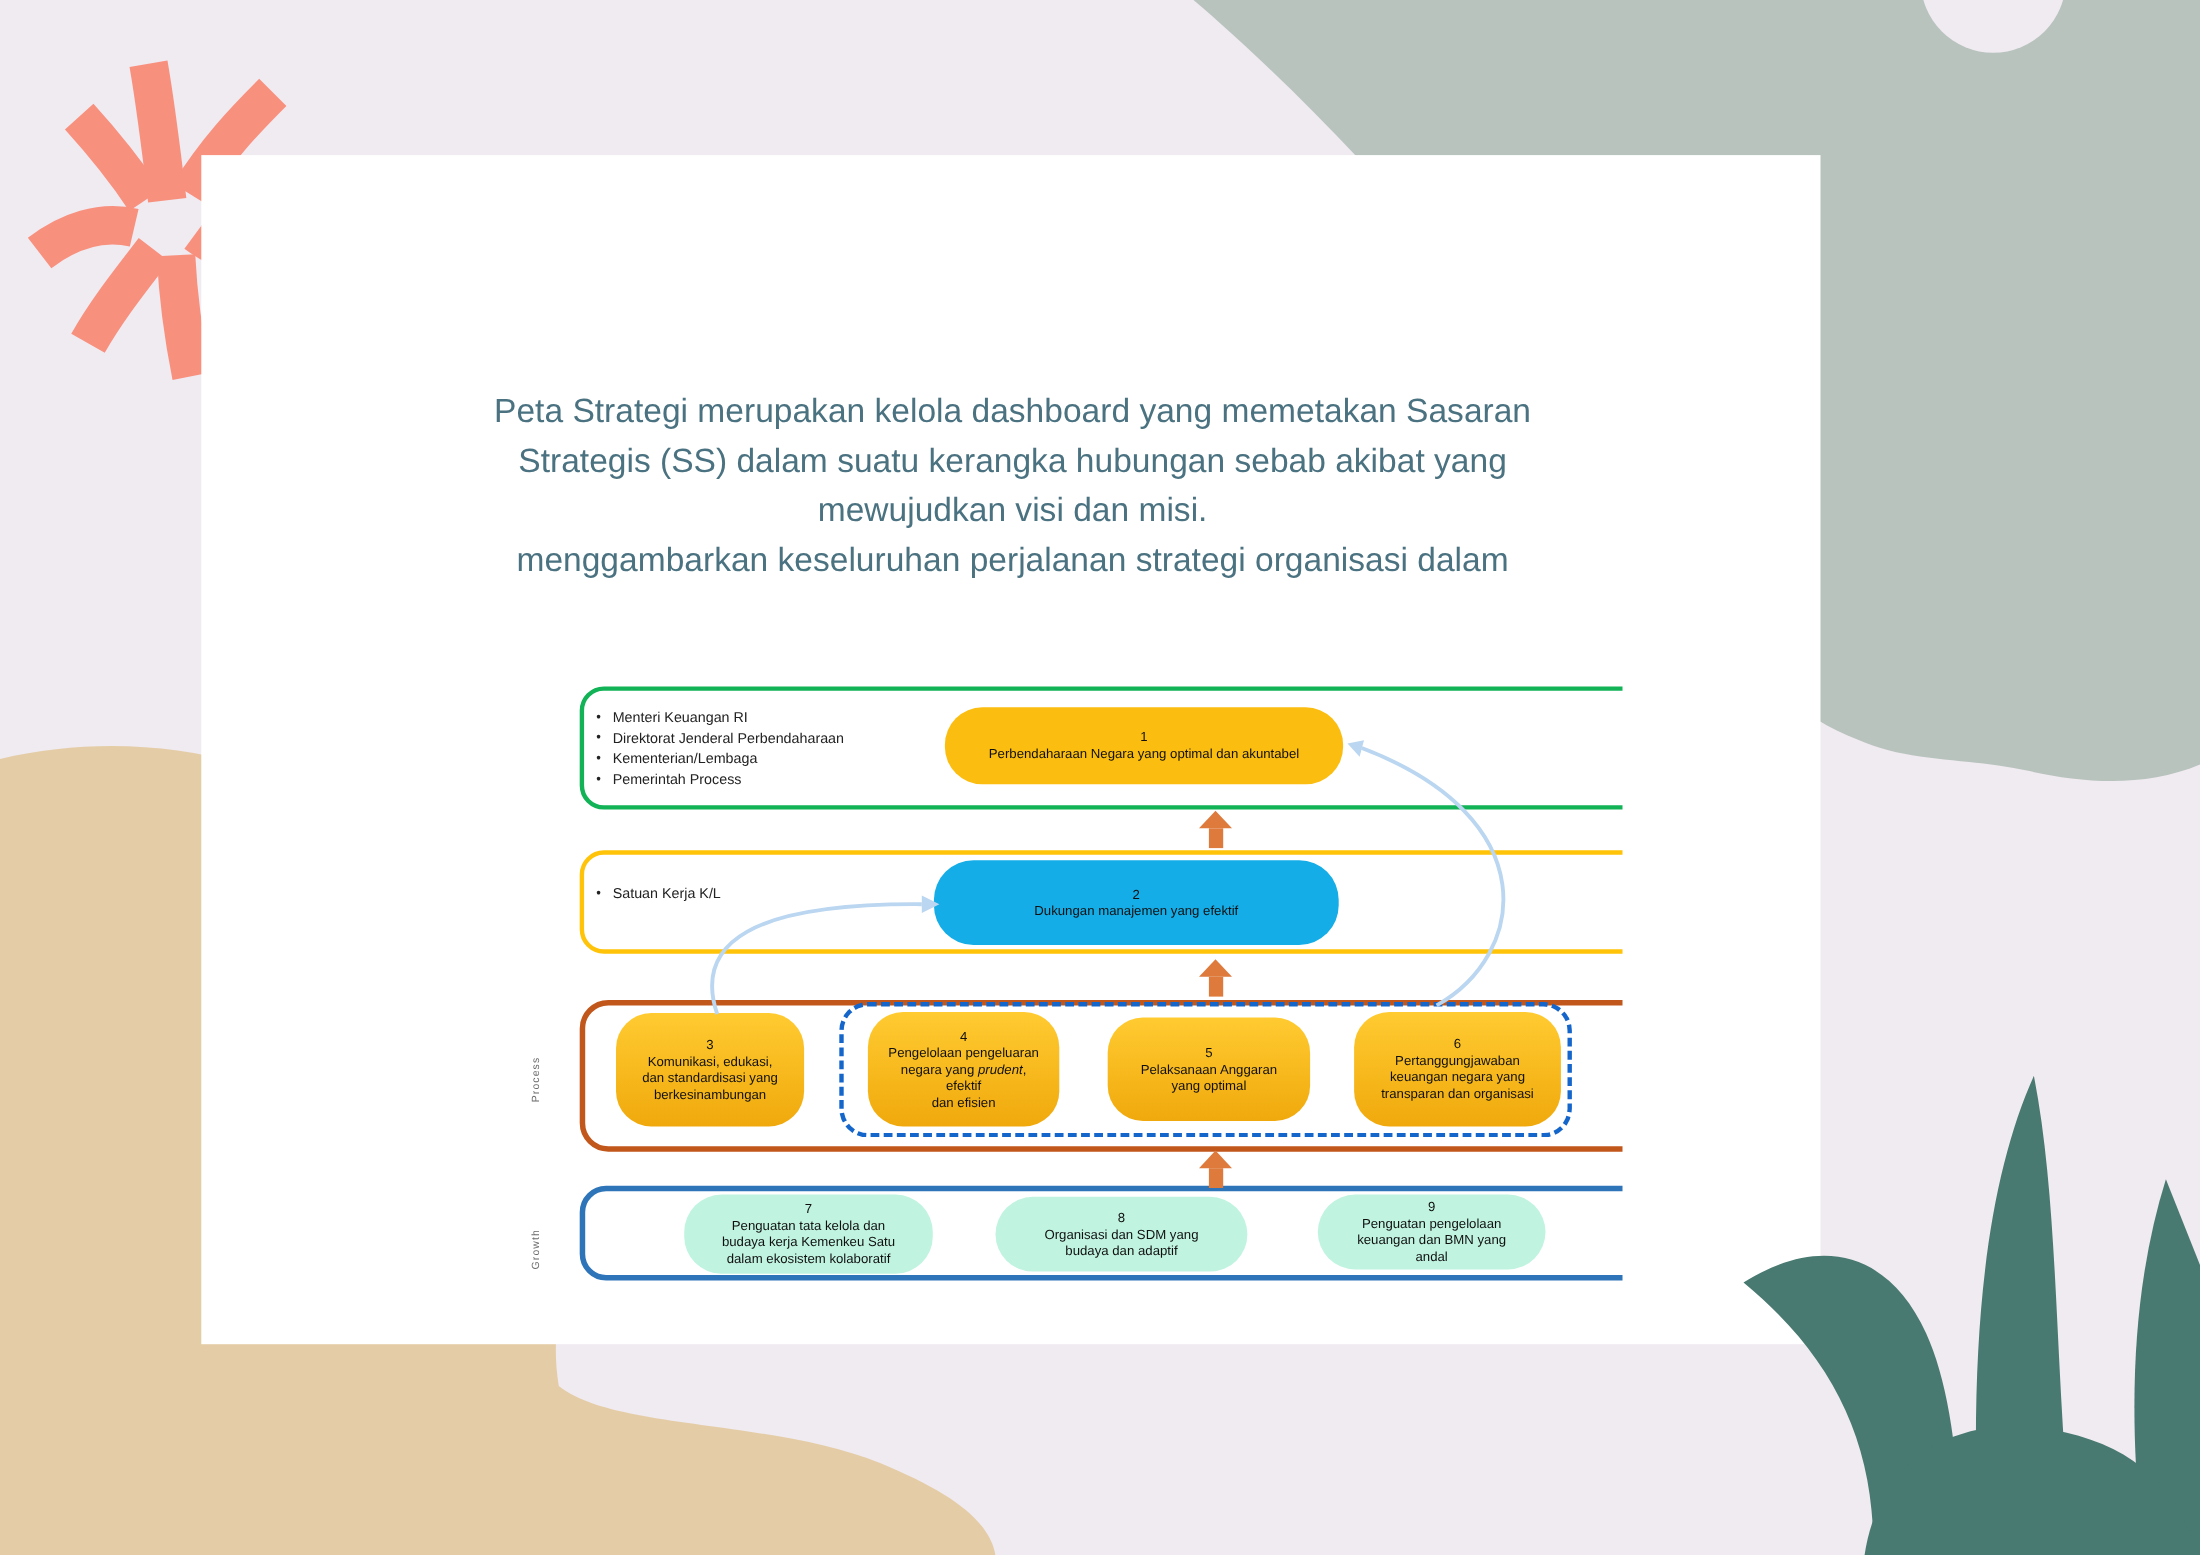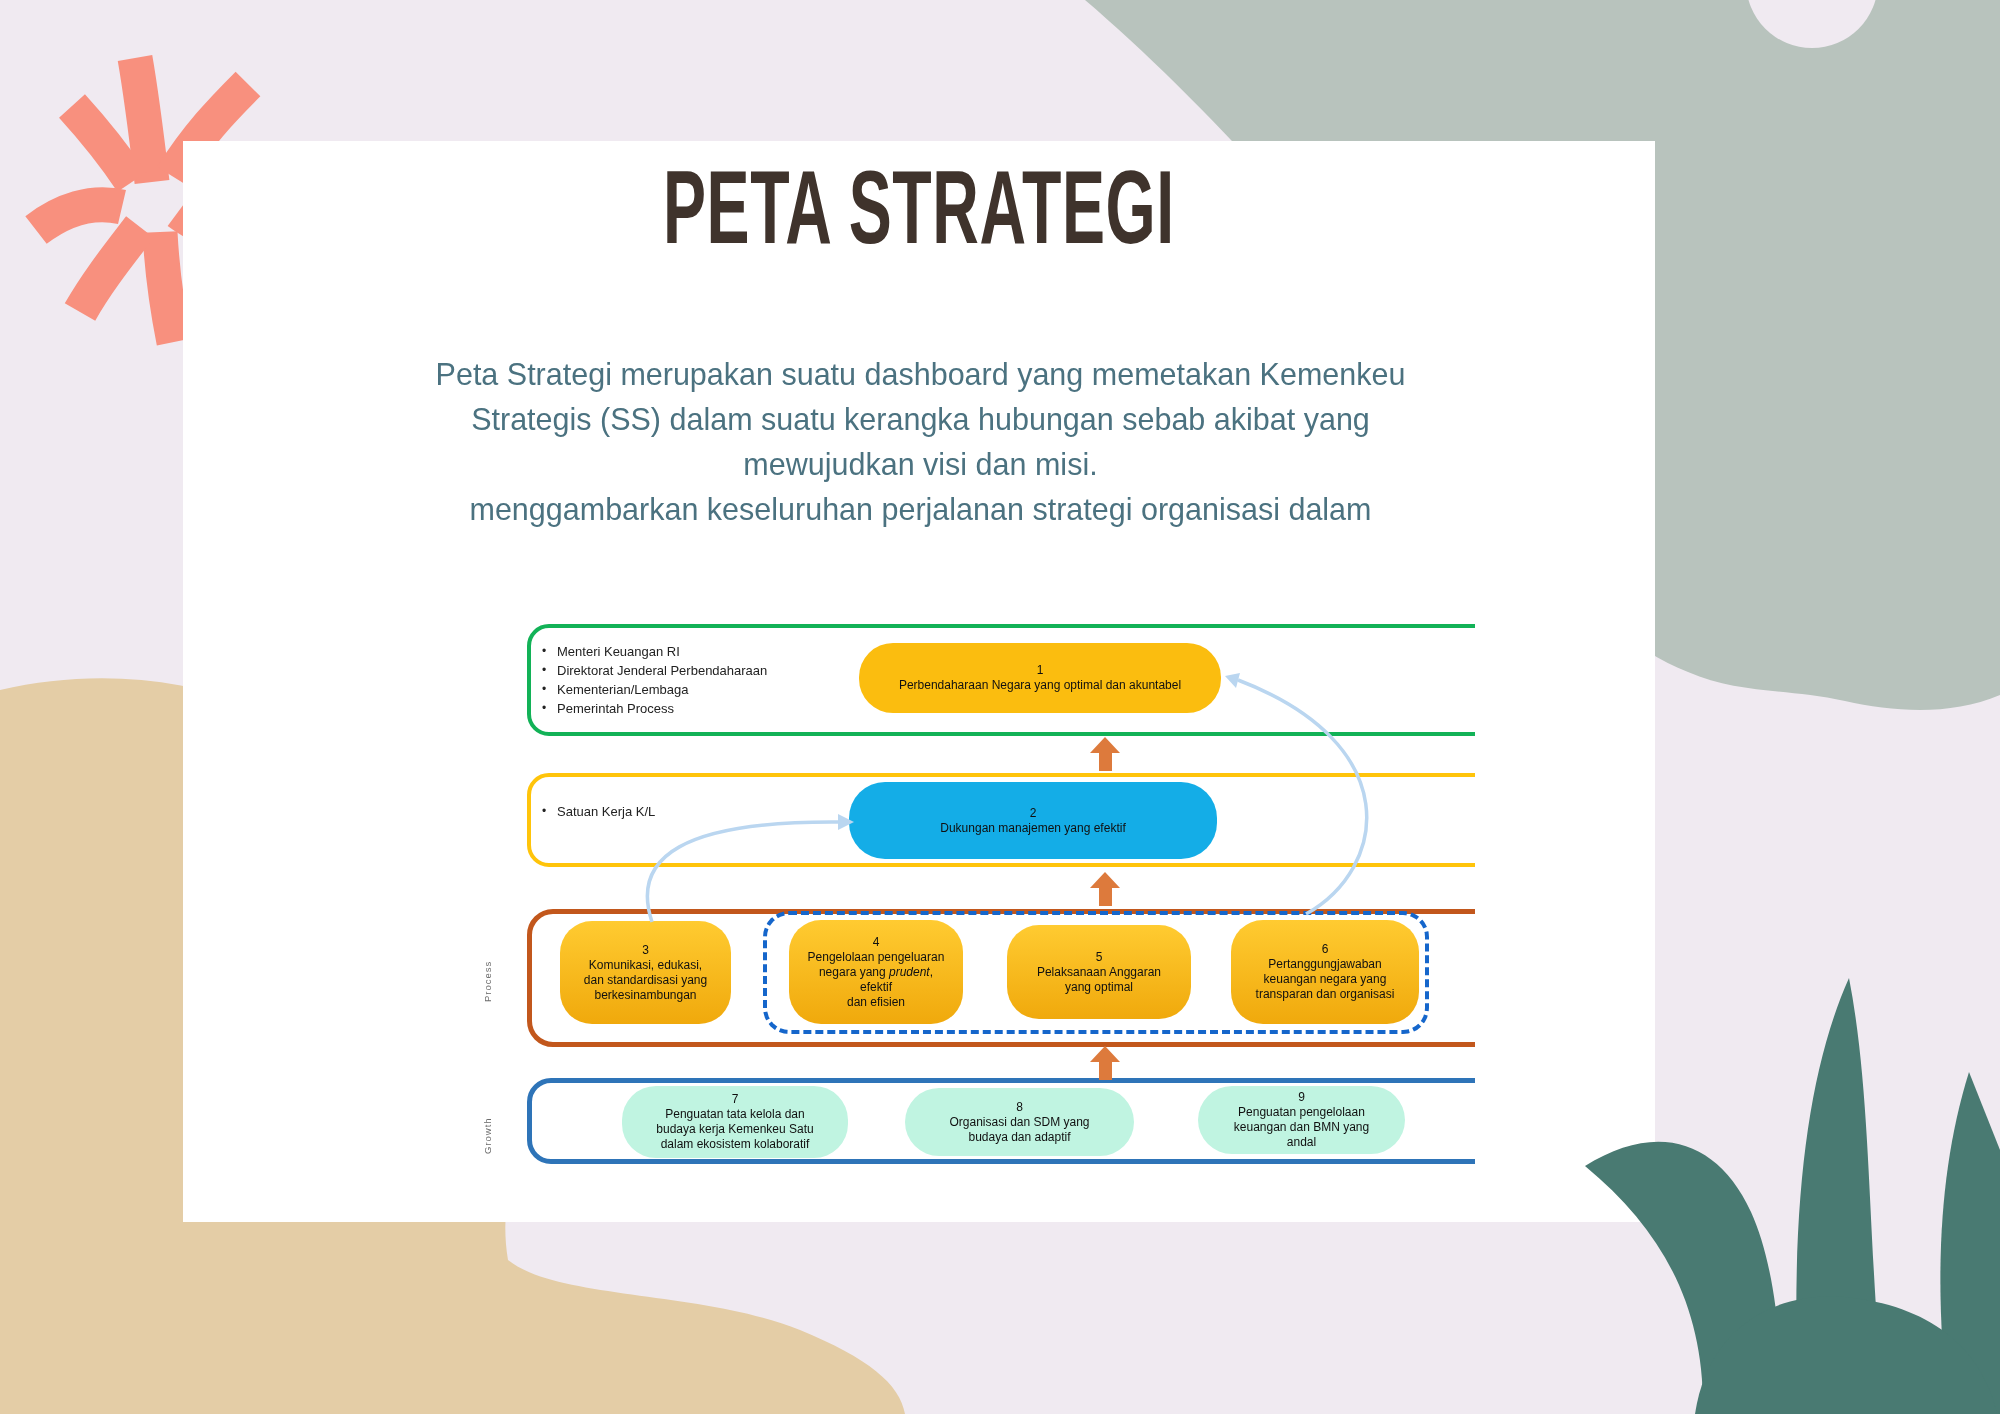--- a/index.html
+++ b/index.html
@@ -92,26 +92,23 @@
 
   <svg class="deco plant-layer" style="left:1555px;top:950px;" width="445" height="464" viewBox="0 0 445 464">
     <g fill="#497A72">
       <path d="M30,216 C100,172 162,188 196,262 C216,306 226,372 228,464 L148,464 C150,360 110,282 30,216 Z"></path>
       <path d="M294,28 C252,122 234,262 244,464 L330,464 C312,300 318,152 294,28 Z"></path>
       <path d="M414,122 C384,218 378,332 394,464 L445,464 L445,200 Z"></path>
       <path d="M140,464 C152,382 215,338 298,348 C380,358 428,402 442,464 Z"></path>
     </g>
   </svg>
 
-  <div class="title-wrap">
-    <span class="title">PETA STRATEGI</span>
-  </div>
 
   <div class="desc">
-    <div>Peta Strategi merupakan suatu dashboard yang memetakan Kemenkeu</div>
+    <div>Peta Strategi merupakan kelola dashboard yang memetakan Sasaran</div>
     <div>Strategis (SS) dalam suatu kerangka hubungan sebab akibat yang</div>
     <div>mewujudkan visi dan misi.</div>
     <div>menggambarkan keseluruhan perjalanan strategi organisasi dalam</div>
   </div>
 
   <div class="diagram">
 
     <div class="row row-1"></div>
     <ul class="bullets bullets-1">
       <li>Menteri Keuangan RI</li>

